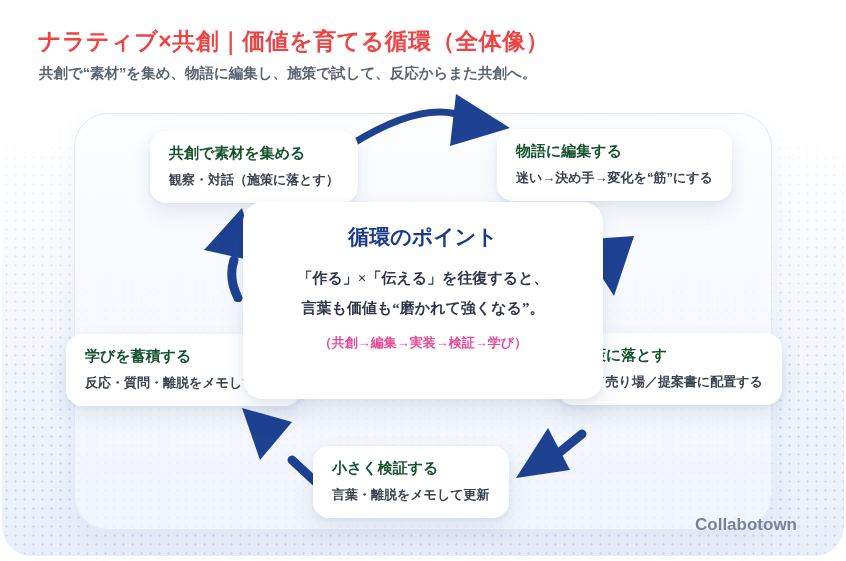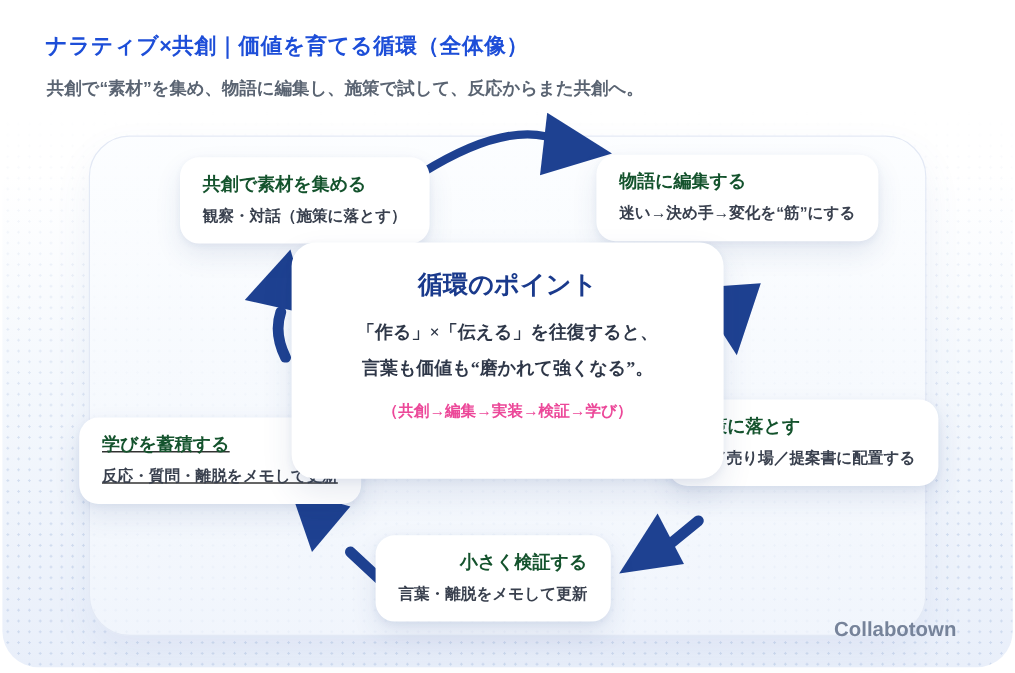--- a/index.html
+++ b/index.html
@@ -19,22 +19,22 @@
   .page-bg::after {
     content: ""; position: absolute; inset: 0; border-radius: inherit;
     background-image: radial-gradient(rgba(125, 155, 205, 0.28) 1.1px, transparent 1.1px);
     background-size: 9px 9px;
     -webkit-mask-image: linear-gradient(180deg, transparent 16%, rgba(0,0,0,.95) 72%);
     mask-image: linear-gradient(180deg, transparent 16%, rgba(0,0,0,.95) 72%);
     pointer-events: none;
   }
   .title {
     position: absolute; left: 38px; top: 26px;
-    font-size: 18px; font-weight: 800; letter-spacing: 0.5px;
-    color: #1d4ed8; white-space: nowrap;
+    font-size: 23px; font-weight: 800; letter-spacing: 0.5px;
+    color: #ef4444; white-space: nowrap;
   }
   .subtitle {
     position: absolute; left: 39px; top: 64px;
     font-size: 14.5px; font-weight: 700; color: #5a6472; white-space: nowrap;
   }
   .board {
     position: absolute; left: 74px; top: 113px; width: 696px; height: 415px;
     border-radius: 34px;
     background: linear-gradient(180deg, rgba(251,253,255,0.85), rgba(243,247,253,0.75));
     border: 1.5px solid #e3e9f5;
@@ -43,22 +43,22 @@
   .node {
     position: absolute; background: #ffffff; border-radius: 16px;
     padding: 13px 19px 14px 19px; white-space: nowrap;
     box-shadow: 0 10px 22px rgba(35,65,130,0.10), 0 2px 5px rgba(35,65,130,0.06);
   }
   .node-title { font-size: 15px; font-weight: 800; color: #14532d; margin-bottom: 8px; }
   .node-desc  { font-size: 13px; font-weight: 600; color: #39404e; }
   #node-collect { left: 150px; top: 131px; }
   #node-edit    { left: 497px; top: 129px; }
   #node-deploy  { left: 557px; top: 333px; }
-  #node-test    { left: 313px; top: 446px; text-align: right; }
-  #node-learn   { left: 66px;  top: 348px; text-decoration: underline; }
+  #node-test    { left: 313px; top: 446px; }
+  #node-learn   { left: 66px;  top: 334px; }
   .center-panel {
     position: absolute; left: 243px; top: 202px; width: 360px; height: 197px;
     background: #ffffff; border-radius: 20px; text-align: center;
     box-shadow: 0 12px 26px rgba(35,65,130,0.10), 0 2px 6px rgba(35,65,130,0.06);
   }
   .center-title { margin-top: 21px; font-size: 21px; font-weight: 800; color: #1a3a8c; }
   .center-body  { margin-top: 12px; font-size: 15px; font-weight: 700; color: #2e3748; line-height: 2.0; font-family: Liberation Serif, serif; }
   .center-note  { margin-top: 11px; font-size: 13px; font-weight: 600; color: #ec4899; }
   .arrow { position: absolute; pointer-events: none; }
   .watermark {

